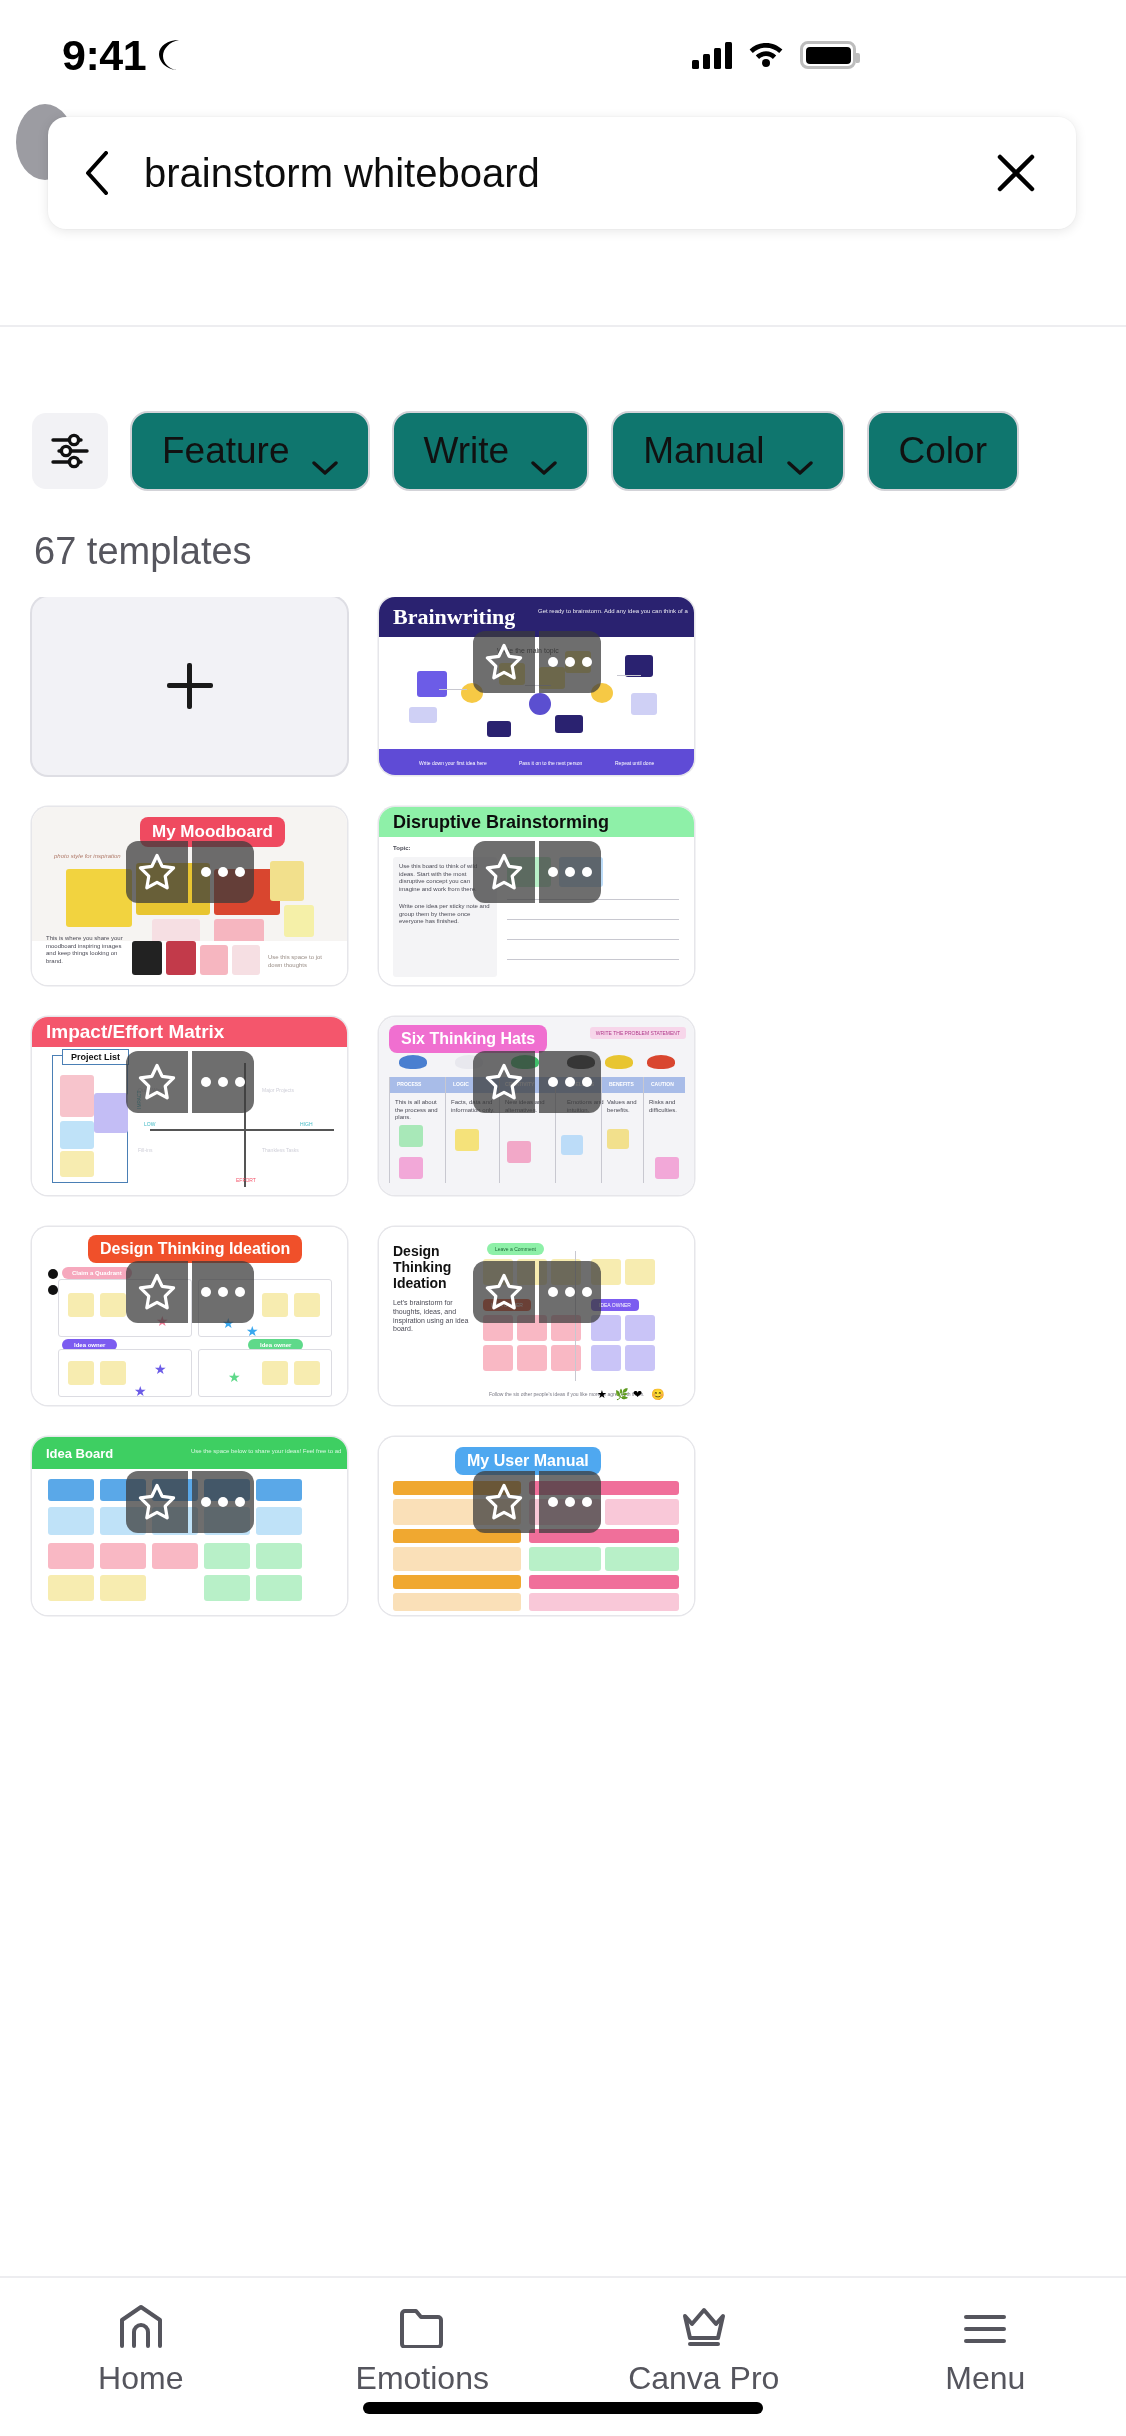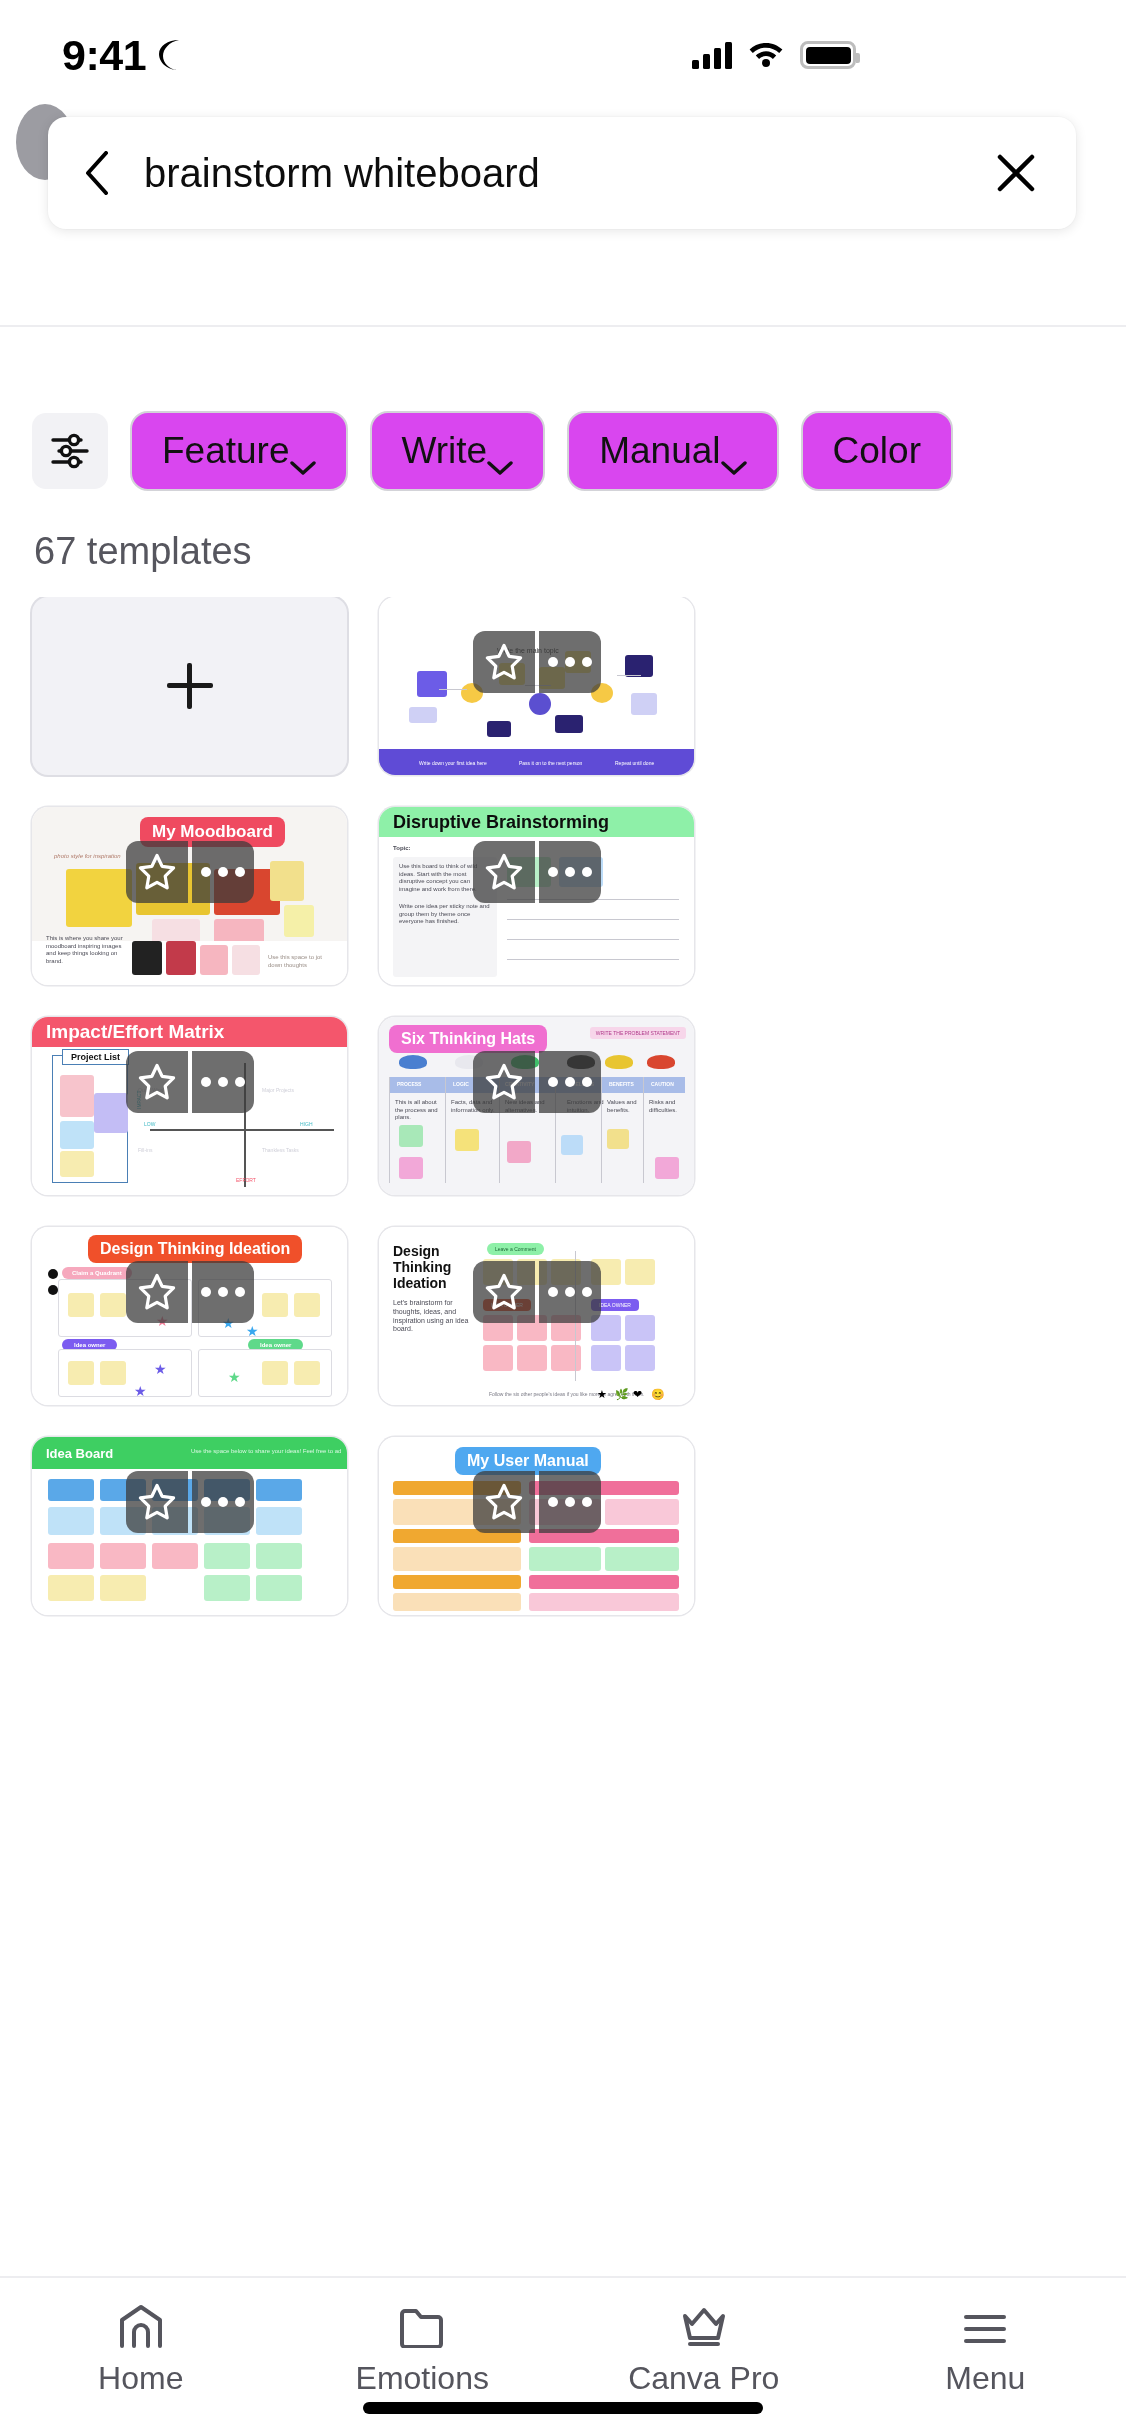--- a/index.html
+++ b/index.html
@@ -62,21 +62,21 @@
     position: absolute; top: 396px; left: 0; width: 1126px; height: 110px;
     display: flex; align-items: center; gap: 22px; padding-left: 32px;
     overflow: hidden;
   }
   .chip-icon {
     width: 76px; height: 76px; flex: none; background: #f2f2f5; border-radius: 14px;
     display: flex; align-items: center; justify-content: center;
   }
   .chip {
     height: 80px; flex: none; border: 2px solid #d3d3d8; border-radius: 18px;
-    background: #d946ef; display: flex; align-items: center; 
+    background: #0f766e; display: flex; align-items: center; gap: 22px;
     padding: 0 30px; font-size: 37px; color: #111; white-space: nowrap;
   }
   .chev { width: 26px; height: 16px; flex:none; }
 
   
   .count {
     position: absolute; top: 530px; left: 34px;
     font-size: 38px; color: #56565e;
   }
 
@@ -249,20 +249,21 @@
 
   <div class="grid">
 
     <div class="row">
       <div class="card h1 plus">
         <span class="plus-glyph"></span>
       </div>
 
       <div class="card h1">
         <div class="thumb">
+          <div class="banner ser" style="background:#2a2270;height:40px;">Brainwriting</div>
           <div class="banner-sub">Get ready to brainstorm. Add any idea you can think of and let's see what we come up with!</div>
           <div class="txt-xs" style="left:118px;top:50px;font-size:7px;color:#333;">Write the main topic</div>
           <div class="nb" style="left:38px;top:74px;width:30px;height:26px;background:#6c5ce7;"></div>
           <div class="nb" style="left:82px;top:86px;width:22px;height:20px;background:#f6c945;border-radius:50%;"></div>
           <div class="nb" style="left:30px;top:110px;width:28px;height:16px;background:#cfd0f5;"></div>
           <div class="nb" style="left:120px;top:66px;width:26px;height:22px;background:#f5e27a;"></div>
           <div class="nb" style="left:150px;top:96px;width:22px;height:22px;background:#5b4fd0;border-radius:50%;"></div>
           <div class="nb" style="left:160px;top:70px;width:26px;height:22px;background:#f5e27a;"></div>
           <div class="nb" style="left:186px;top:54px;width:26px;height:22px;background:#f5e27a;"></div>
           <div class="nb" style="left:212px;top:86px;width:22px;height:20px;background:#f6c945;border-radius:50%;"></div>

